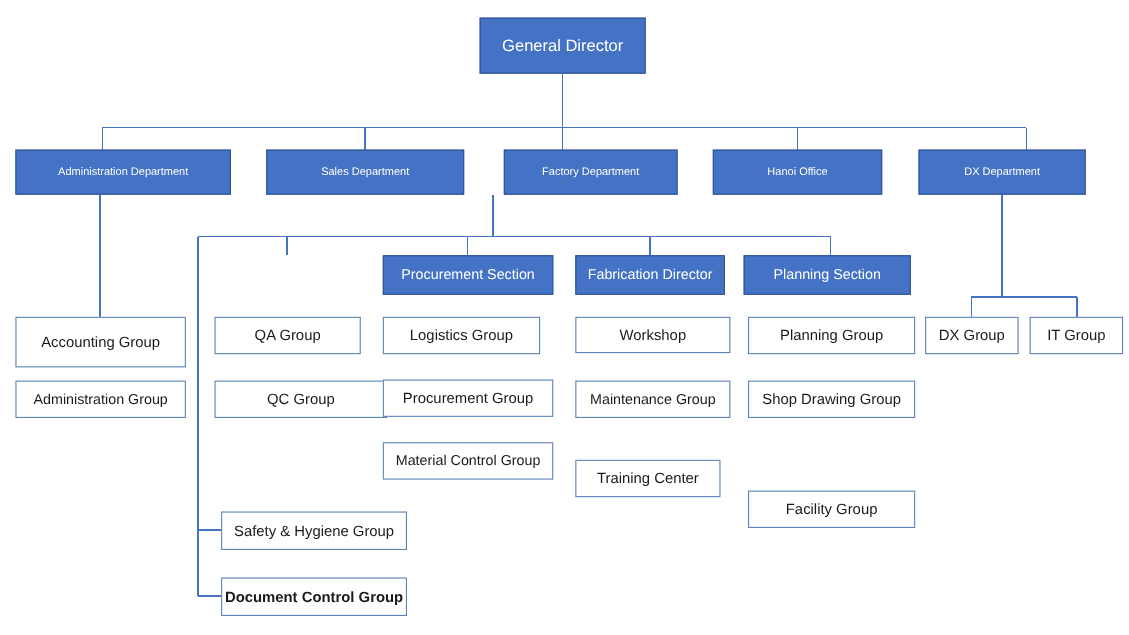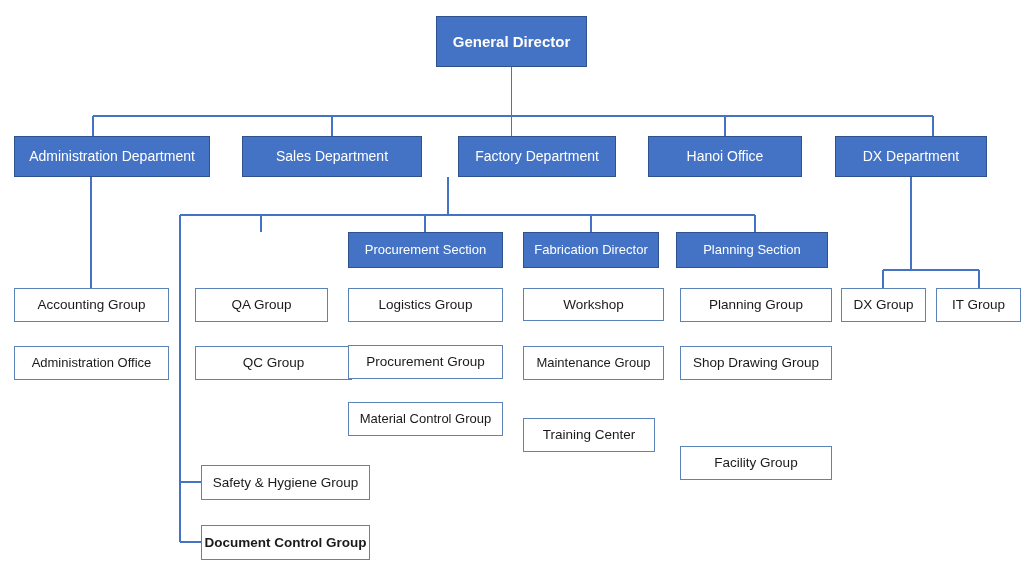--- a/index.html
+++ b/index.html
@@ -33,24 +33,24 @@
     white-space:nowrap;
   }
   
   .node.filled{
     background:#4472C4;
     border:1px solid #2F528F;
     color:#FFFFFF;
   }
   .node.root{
     font-size:15px;
-    font-weight:bold;
+    font-weight:normal;
   }
   .node.dept{
-    font-size:14px;
+    font-size:10px;
     font-weight:normal;
   }
   .node.section{
     font-size:13px;
     font-weight:normal;
   }
   
   .node.outlined{
     background:#FFFFFF;
     border:1px solid #5B83B8;
@@ -123,35 +123,35 @@
   <div class="node filled section" style="left:348px; top:232px; width:155px; height:36px;">
     <span>Procurement Section</span>
   </div>
   <div class="node filled section" style="left:523px; top:232px; width:136px; height:36px;">
     <span>Fabrication Director</span>
   </div>
   <div class="node filled section" style="left:676px; top:232px; width:152px; height:36px;">
     <span>Planning Section</span>
   </div>
 
-  <div class="node outlined" style="left:14px; top:288px; width:155px; height:34px;">
+  <div class="node outlined" style="left:14px; top:288px; width:155px; height:46px;">
     <span>Accounting Group</span>
   </div>
   <div class="node outlined small" style="left:14px; top:346px; width:155px; height:34px;">
-    <span>Administration Office</span>
+    <span>Administration Group</span>
   </div>
 
   <div class="node outlined" style="left:195px; top:288px; width:133px; height:34px;">
     <span>QA Group</span>
   </div>
   <div class="node outlined" style="left:195px; top:346px; width:157px; height:34px;">
     <span>QC Group</span>
   </div>
 
-  <div class="node outlined" style="left:348px; top:288px; width:155px; height:34px;">
+  <div class="node outlined" style="left:348px; top:288px; width:143px; height:34px;">
     <span>Logistics Group</span>
   </div>
   <div class="node outlined" style="left:348px; top:345px; width:155px; height:34px;">
     <span>Procurement Group</span>
   </div>
   <div class="node outlined small" style="left:348px; top:402px; width:155px; height:34px;">
     <span>Material Control Group</span>
   </div>
 
   <div class="node outlined" style="left:523px; top:288px; width:141px; height:33px;">

